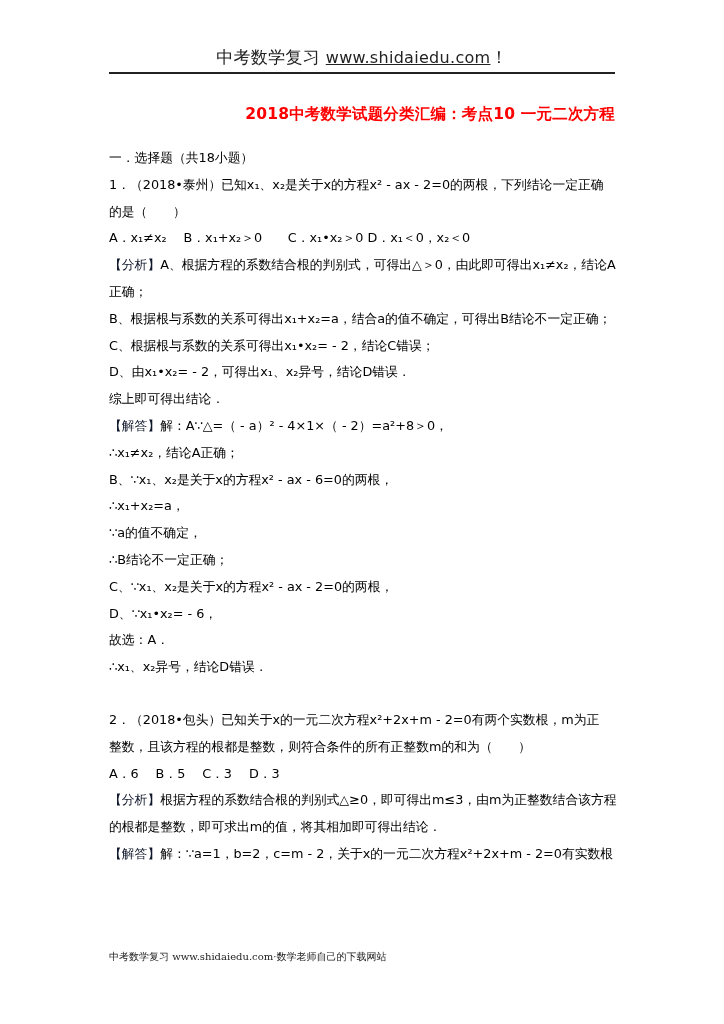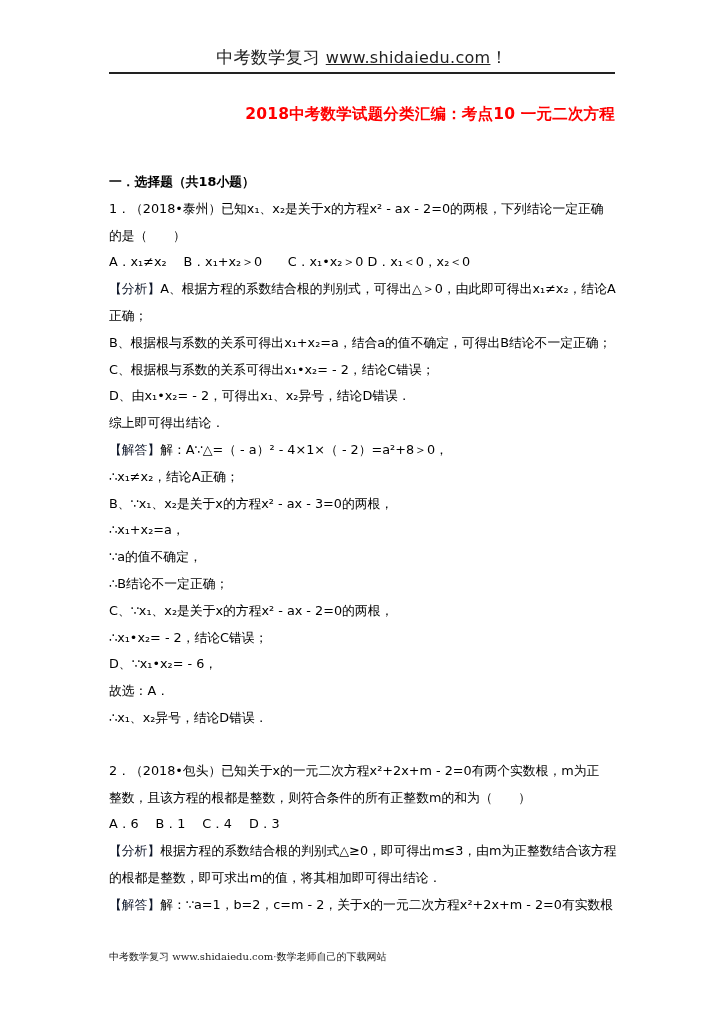--- a/index.html
+++ b/index.html
@@ -56,23 +56,22 @@
       top: 145px;
       width: 510px;
       font-size: 12.8px;
       line-height: 26.8px;
     }
     .line {
       white-space: nowrap;
       height: 26.8px;
     }
     .section-heading {
-      font-weight: bold;
+      font-weight: normal;
       font-size: 12.8px;
-      margin-top: 24px;
     }
     .tag {
       color: #0f172a;
     }
     .gap {
       height: 26px;
     }
     .page-footer {
       position: absolute;
       left: 109px;
@@ -103,37 +102,36 @@
 
     <div class="line"><span class="tag">【分析】</span><span>A、根据方程的系数结合根的判别式，可得出△＞0，由此即可得出x₁≠x₂，结论A</span></div>
     <div class="line">正确；</div>
     <div class="line">B、根据根与系数的关系可得出x₁+x₂=a，结合a的值不确定，可得出B结论不一定正确；</div>
     <div class="line">C、根据根与系数的关系可得出x₁•x₂= - 2，结论C错误；</div>
     <div class="line">D、由x₁•x₂= - 2，可得出x₁、x₂异号，结论D错误．</div>
     <div class="line">综上即可得出结论．</div>
 
     <div class="line"><span class="tag">【解答】</span><span>解：A∵△=（ - a）² - 4×1×（ - 2）=a²+8＞0，</span></div>
     <div class="line">∴x₁≠x₂，结论A正确；</div>
-    <div class="line">B、∵x₁、x₂是关于x的方程x² - ax - 3=0的两根，</div>
+    <div class="line">B、∵x₁、x₂是关于x的方程x² - ax - 6=0的两根，</div>
     <div class="line">∴x₁+x₂=a，</div>
     <div class="line">∵a的值不确定，</div>
     <div class="line">∴B结论不一定正确；</div>
     <div class="line">C、∵x₁、x₂是关于x的方程x² - ax - 2=0的两根，</div>
-    <div class="line">∴x₁•x₂= - 2，结论C错误；</div>
     <div class="line">D、∵x₁•x₂= - 6，</div>
     <div class="line">故选：A．</div>
     <div class="line">∴x₁、x₂异号，结论D错误．</div>
   </div>
 
   <div class="gap"></div>
 
   <div>
     <div class="line">2．（2018•包头）已知关于x的一元二次方程x²+2x+m - 2=0有两个实数根，m为正</div>
     <div class="line">整数，且该方程的根都是整数，则符合条件的所有正整数m的和为（　　）</div>
-    <div class="line">A．6　 B．1　 C．4　 D．3</div>
+    <div class="line">A．6　 B．5　 C．3　 D．3</div>
 
     <div class="line"><span class="tag">【分析】</span><span>根据方程的系数结合根的判别式△≥0，即可得出m≤3，由m为正整数结合该方程</span></div>
     <div class="line">的根都是整数，即可求出m的值，将其相加即可得出结论．</div>
 
     <div class="line"><span class="tag">【解答】</span><span>解：∵a=1，b=2，c=m - 2，关于x的一元二次方程x²+2x+m - 2=0有实数根</span></div>
   </div>
 </div>
 
 <div class="page-footer">中考数学复习 www.shidaiedu.com·数学老师自己的下载网站</div>
 

